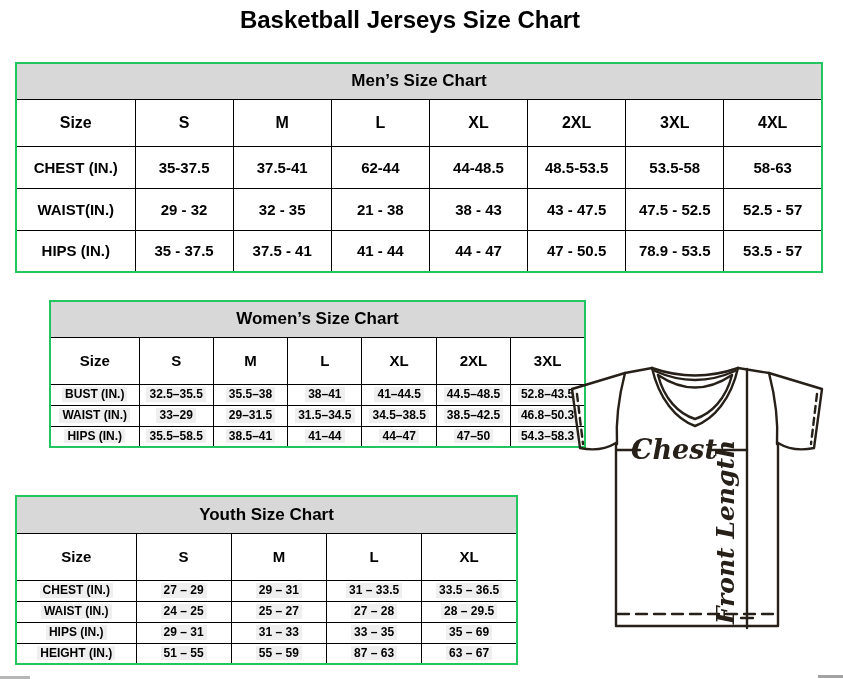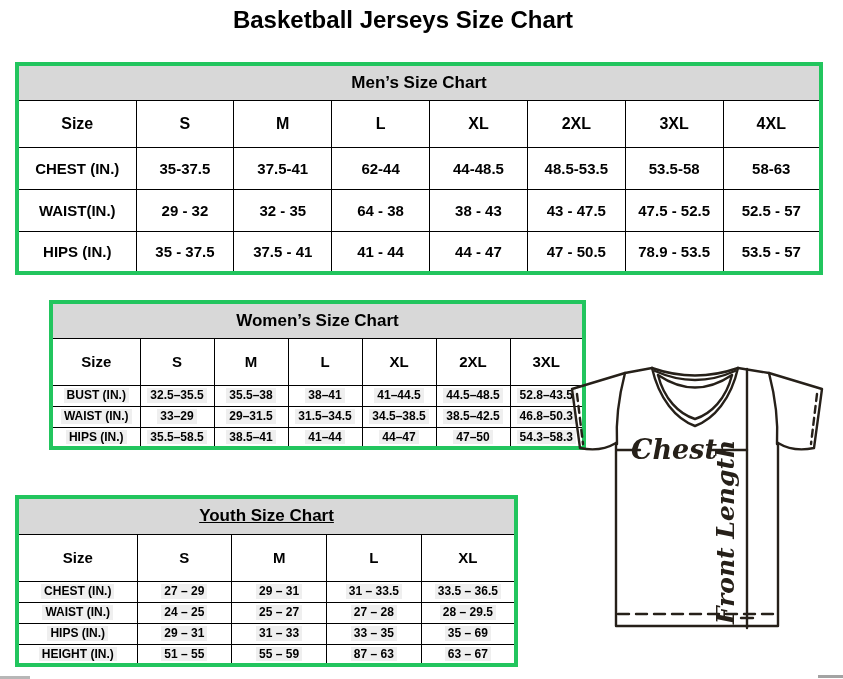--- a/index.html
+++ b/index.html
@@ -6,27 +6,27 @@
   body{
     position:relative;
     width:843px;height:679px;
     background:#ffffff;
     overflow:hidden;
     font-family:"Liberation Sans",sans-serif;
     color:#000;
   }
   .page-title{
     position:absolute;top:6px;left:0;width:806px;
-    text-align:center;font-size:24px;font-weight:bold;
+    text-align:center;font-size:24px;font-weight:bold;padding-left:7px;
   }
   table.size-table{
     position:absolute;
     border-collapse:collapse;
     table-layout:fixed;
-    border:4px solid #22c55e;
+    border:2px solid #22c55e;
     background:#fff;
   }
   .size-table th,.size-table td{
     border:1px solid #000;
     font-weight:bold;
     text-align:center;
     vertical-align:middle;
     padding:0;
     overflow:hidden;
     white-space:nowrap;
@@ -37,21 +37,21 @@
   .mens tr.band{height:36px;}
   .mens tr.head{height:47px;font-size:16px;}
   .mens tr.data{height:42px;font-size:15px;}
   
   .womens{left:15px;top:300px;width:537px;margin-left:34px;}
   .womens tr.band{height:36px;}
   .womens tr.head{height:47px;font-size:15px;}
   .womens tr.data{height:21px;font-size:12px;}
   
   .youth{left:15px;top:495px;width:503px;}
-  .youth tr.band{height:37px;text-decoration:underline;}
+  .youth tr.band{height:37px;}
   .youth tr.head{height:47px;font-size:15px;}
   .youth tr.data{height:21px;font-size:12px;}
   
   .hl{background:#efefef;padding:0 3px;display:inline-block;line-height:1.2;}
   
   .jersey{position:absolute;left:556px;top:356px;width:284px;height:296px;}
   
   .sb-frag-left{position:absolute;left:0;top:676px;width:30px;height:3px;background:#b7b7b7;}
   .sb-frag-right{position:absolute;left:818px;top:675px;width:25px;height:3px;background:#a3a3a3;}
 </style>
@@ -92,21 +92,21 @@
     <td>62-44</td>
     <td>44-48.5</td>
     <td>48.5-53.5</td>
     <td>53.5-58</td>
     <td>58-63</td>
   </tr>
   <tr class="data">
     <th>WAIST(IN.)</th>
     <td>29 - 32</td>
     <td>32 - 35</td>
-    <td>64 - 38</td>
+    <td>21 - 38</td>
     <td>38 - 43</td>
     <td>43 - 47.5</td>
     <td>47.5 - 52.5</td>
     <td>52.5 - 57</td>
   </tr>
   <tr class="data">
     <th>HIPS (IN.)</th>
     <td>35 - 37.5</td>
     <td>37.5 - 41</td>
     <td>41 - 44</td>

